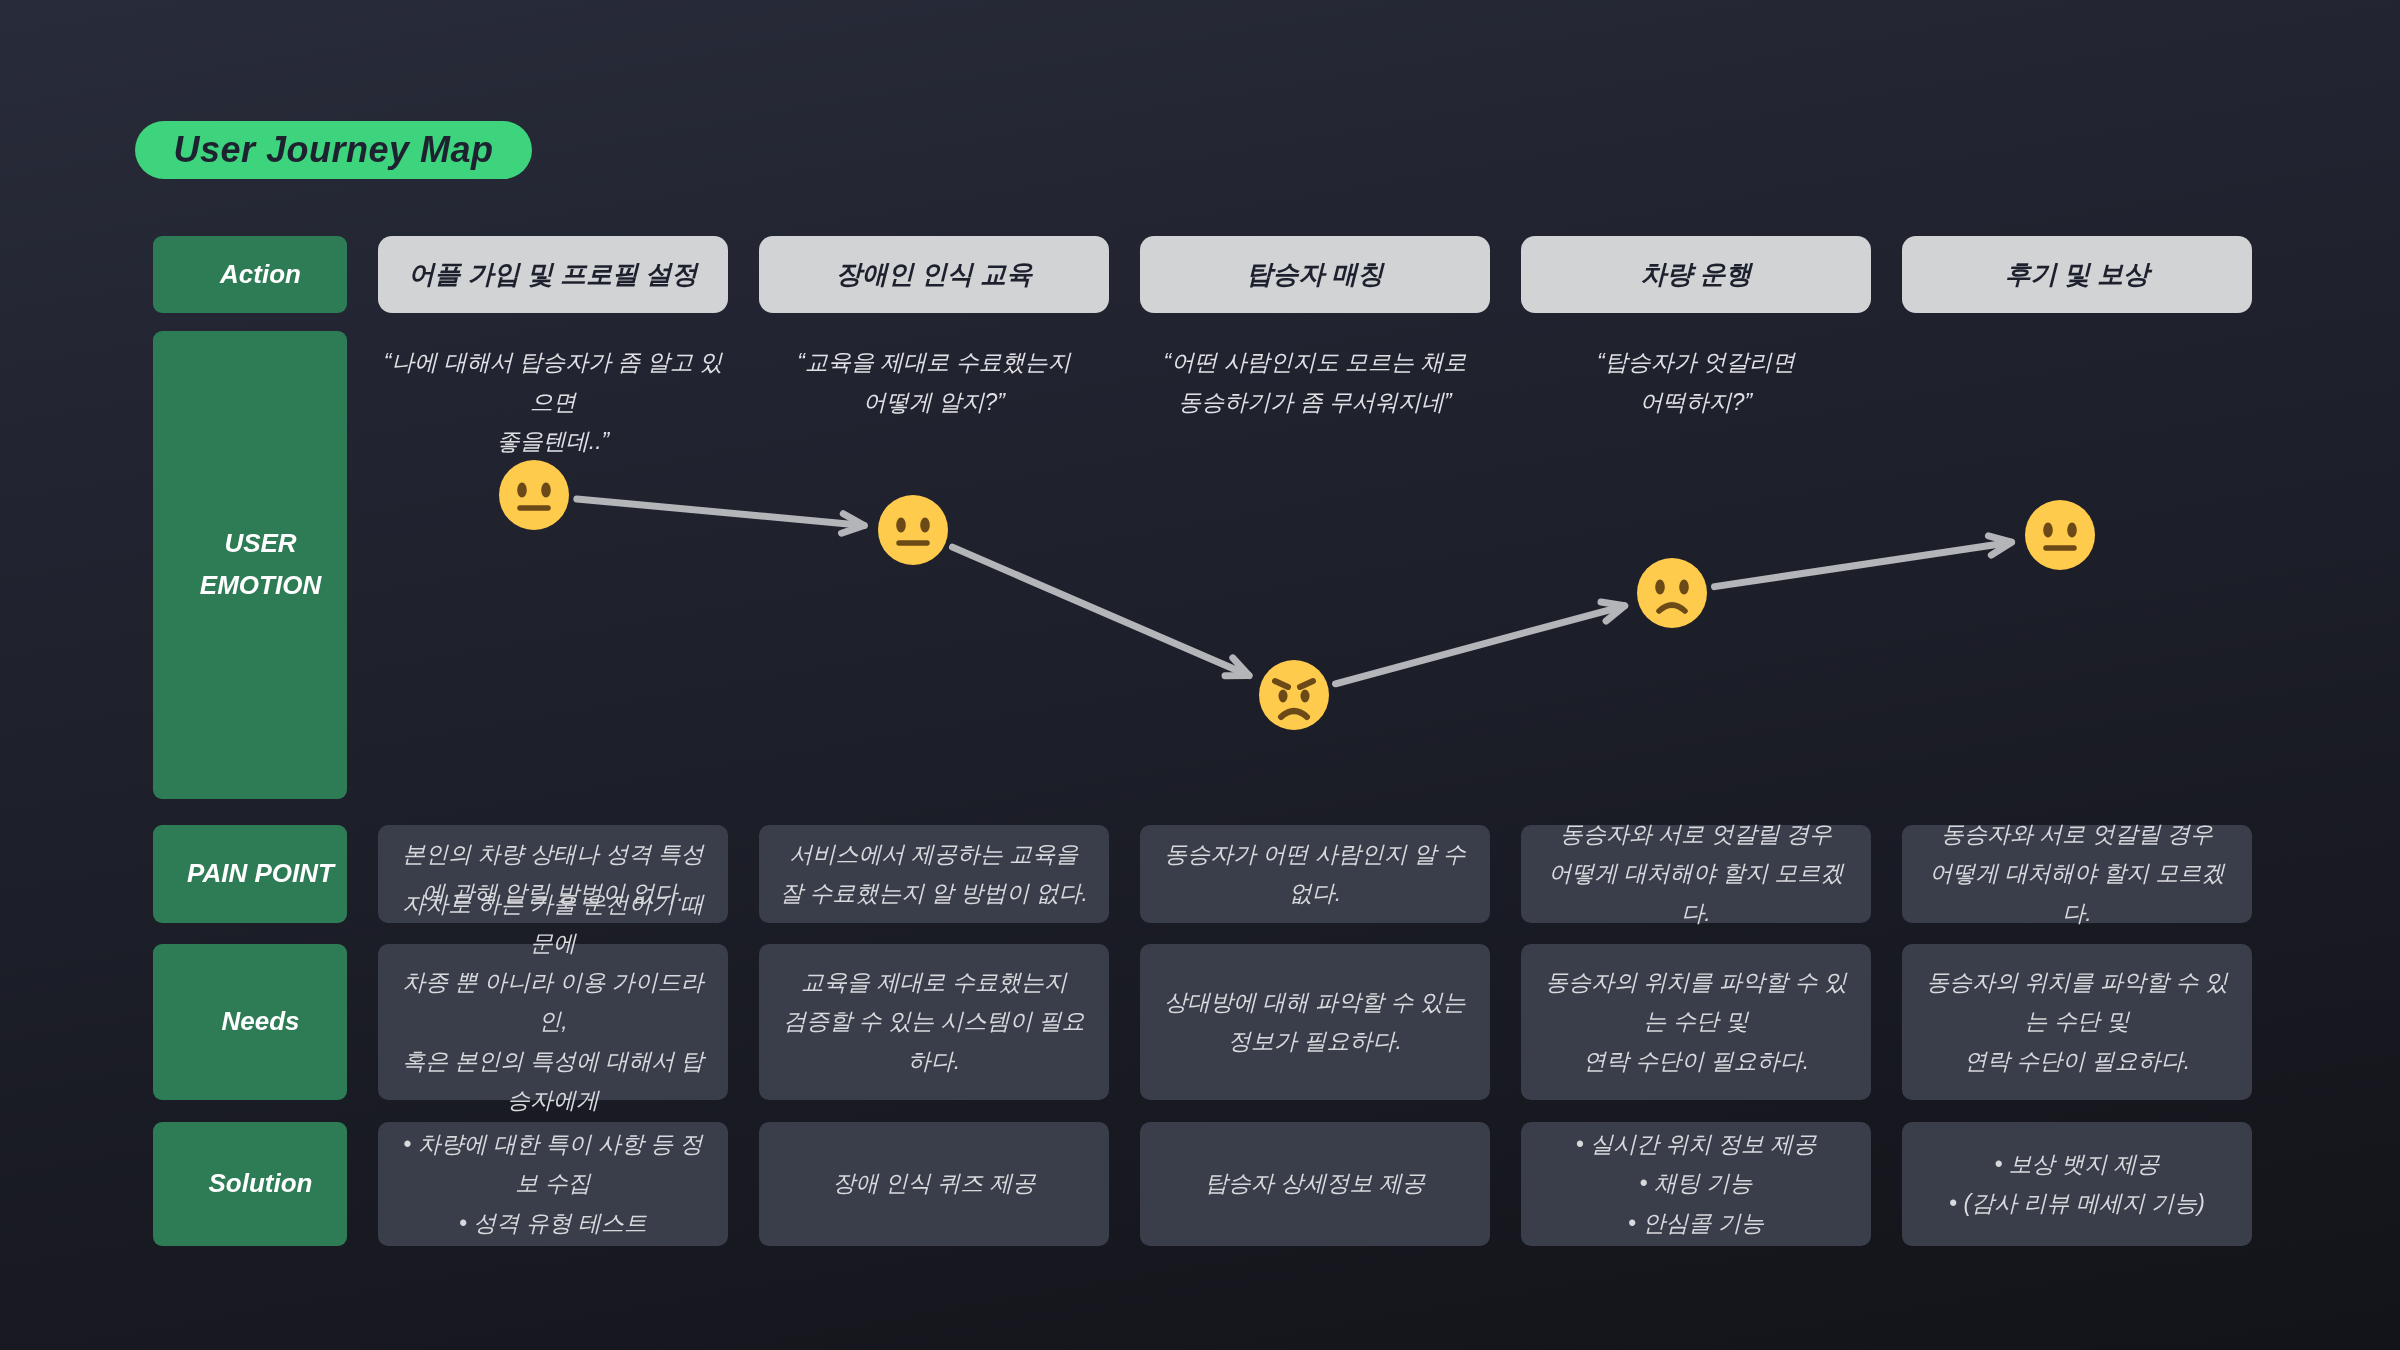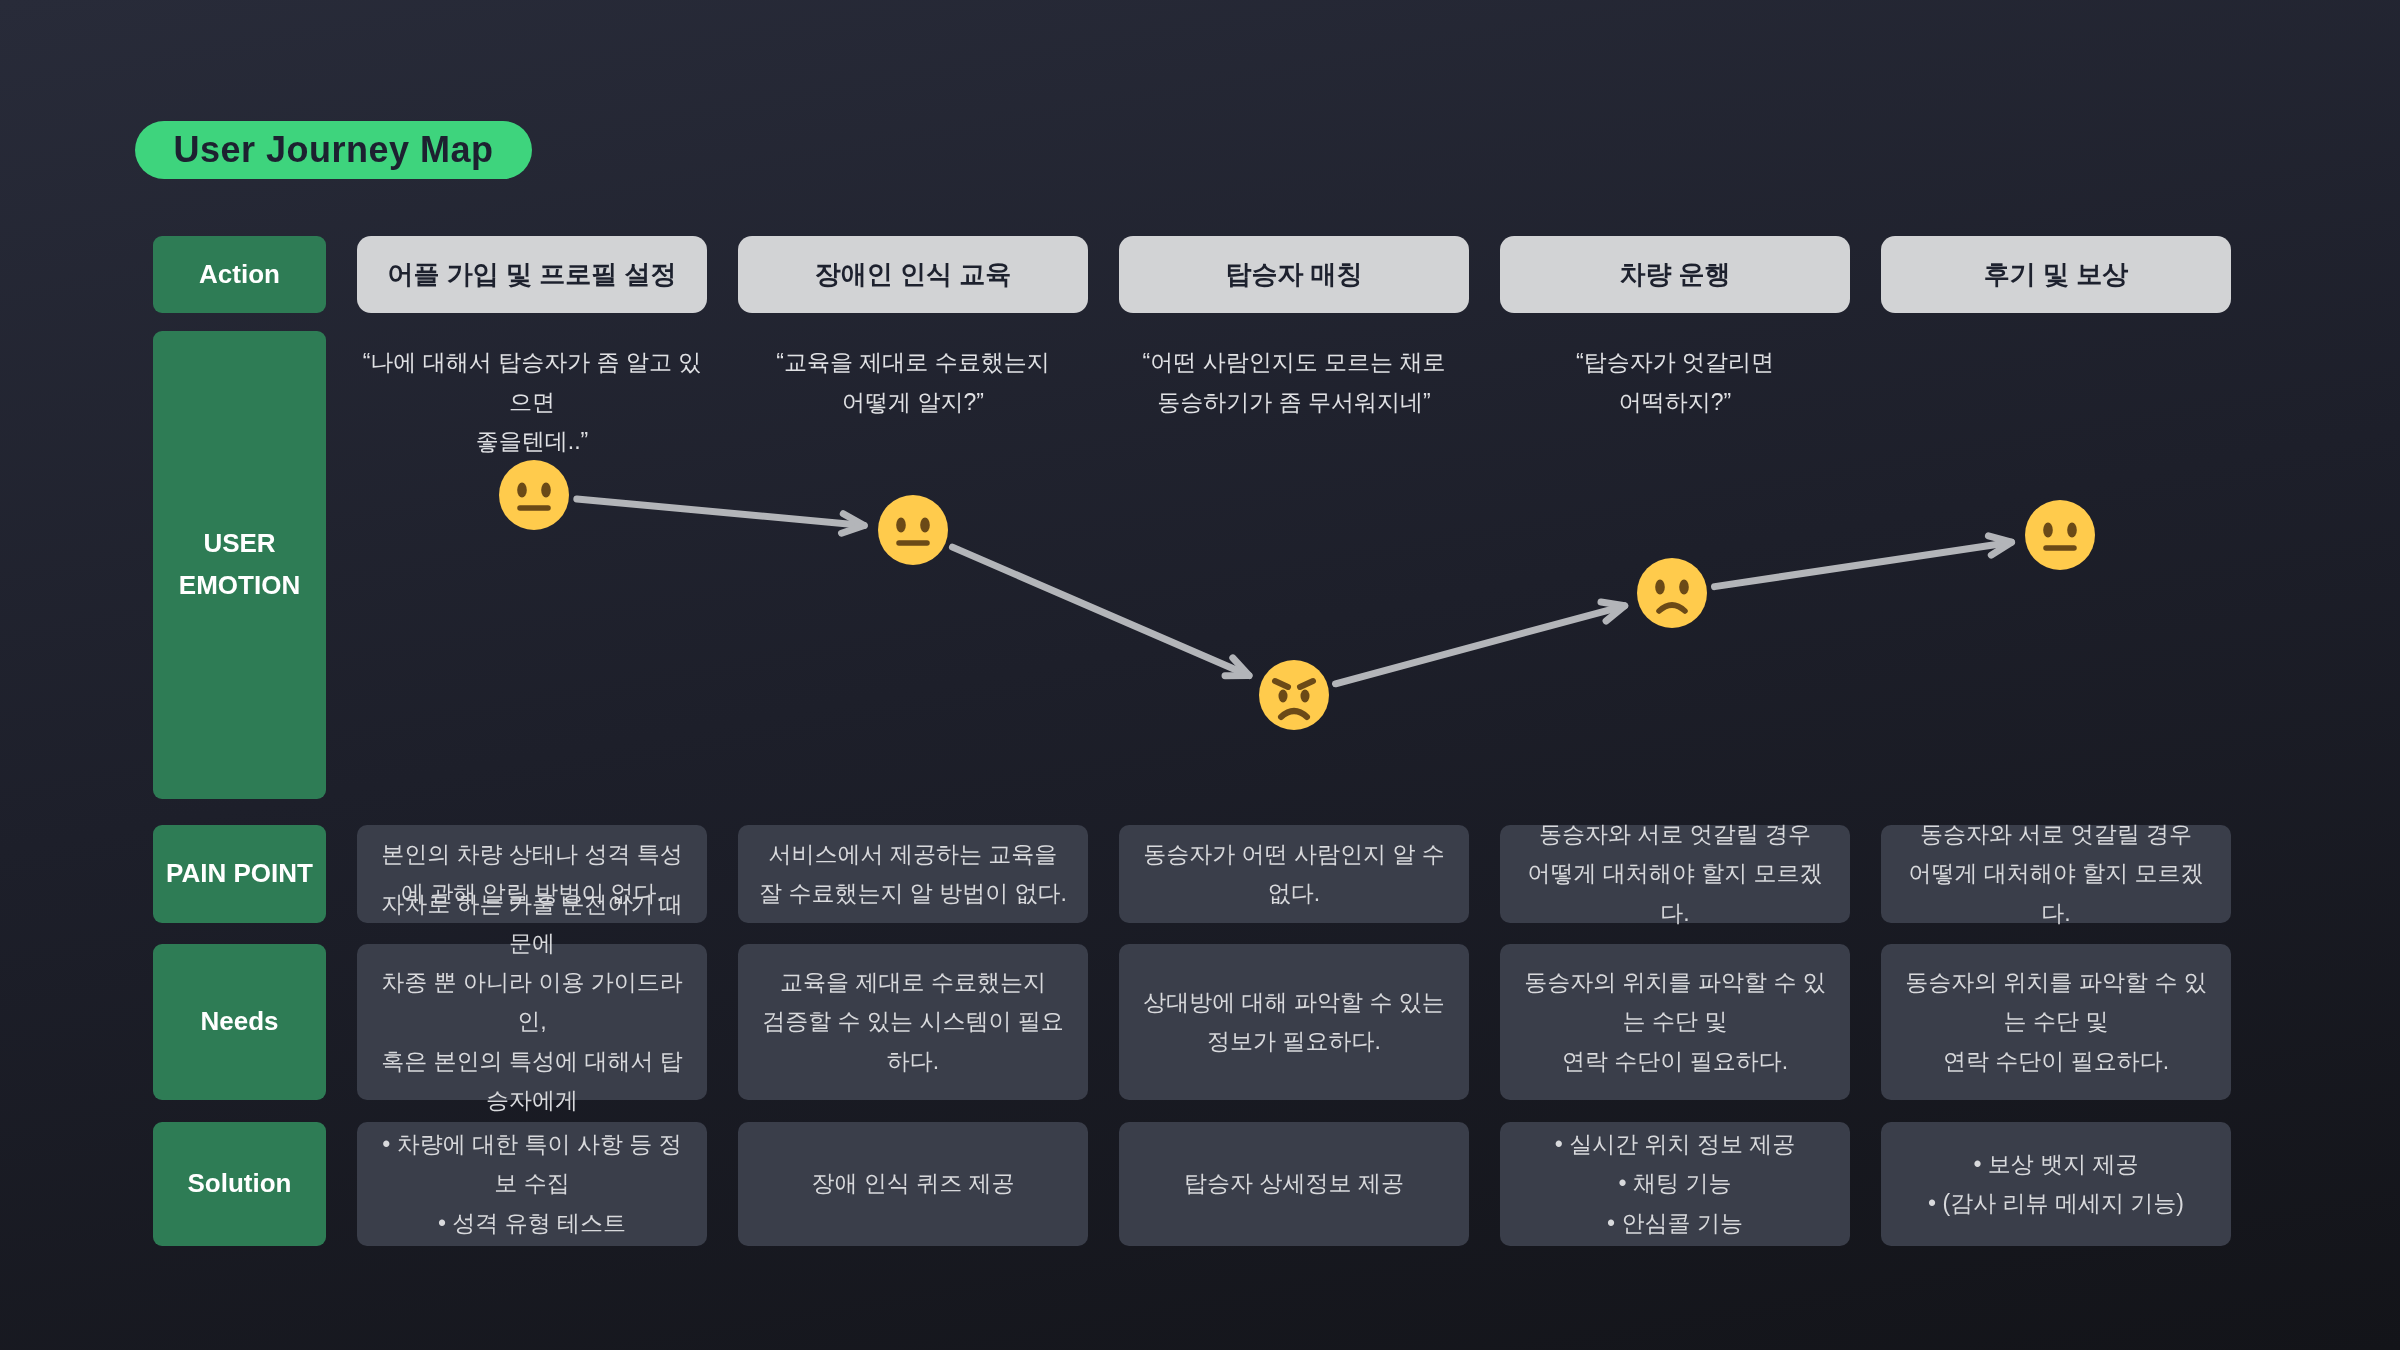--- a/index.html
+++ b/index.html
@@ -1,39 +1,39 @@
 <!DOCTYPE html>
 <html><head>
 <meta charset="utf-8">
 <style>
   html,body{margin:0;padding:0;}
   body{
     width:2400px;height:1350px;overflow:hidden;position:relative;
     font-family:"Liberation Sans","DejaVu Sans",sans-serif;
     background:linear-gradient(170deg,var(--bg-top,#282b39) 0%,#1d1f2a 48%,var(--bg-bottom,#131419) 100%);
   }
-  .canvas{position:absolute;inset:0;}
+  .canvas{position:absolute;inset:0;font-style:italic;}
   .title-pill{
     position:absolute;left:135px;top:121px;width:397px;height:58px;
     background:var(--accent,#3ed47d);border-radius:29px;
     display:flex;align-items:center;justify-content:center;
     color:#1d2130;font-size:36px;font-weight:bold;letter-spacing:.5px;
   }
   .grid{position:absolute;left:153px;top:236px;}
   .row{display:flex;gap:31px;}
   .row-action{height:77px;}
   .row-emotion{height:468px;margin-top:18px;}
   .row-pain{height:98px;margin-top:26px;}
   .row-needs{height:156px;margin-top:21px;}
   .row-solution{height:124px;margin-top:22px;}
   .rlabel{
     width:173px;flex:0 0 173px;background:var(--label-green,#2e7c55);
     border-radius:9px;color:#fff;font-weight:bold;font-size:26px;
     display:flex;align-items:center;justify-content:center;text-align:center;
-    white-space:pre-line;line-height:1.6;
+    white-space:pre-line;line-height:1.6;padding-left:21px;
   }
   .cell{width:350px;flex:0 0 350px;white-space:pre-line;text-align:center;}
   .header-box{
     background:var(--header-gray,#d2d3d5);border-radius:14px;color:#1d212e;
     font-weight:bold;font-size:26px;display:flex;align-items:center;justify-content:center;
   }
   .quote{
     color:#e0e1e4;font-size:23px;line-height:1.72;padding-top:12px;
     display:flex;justify-content:center;align-items:flex-start;font-weight:500;
   }

